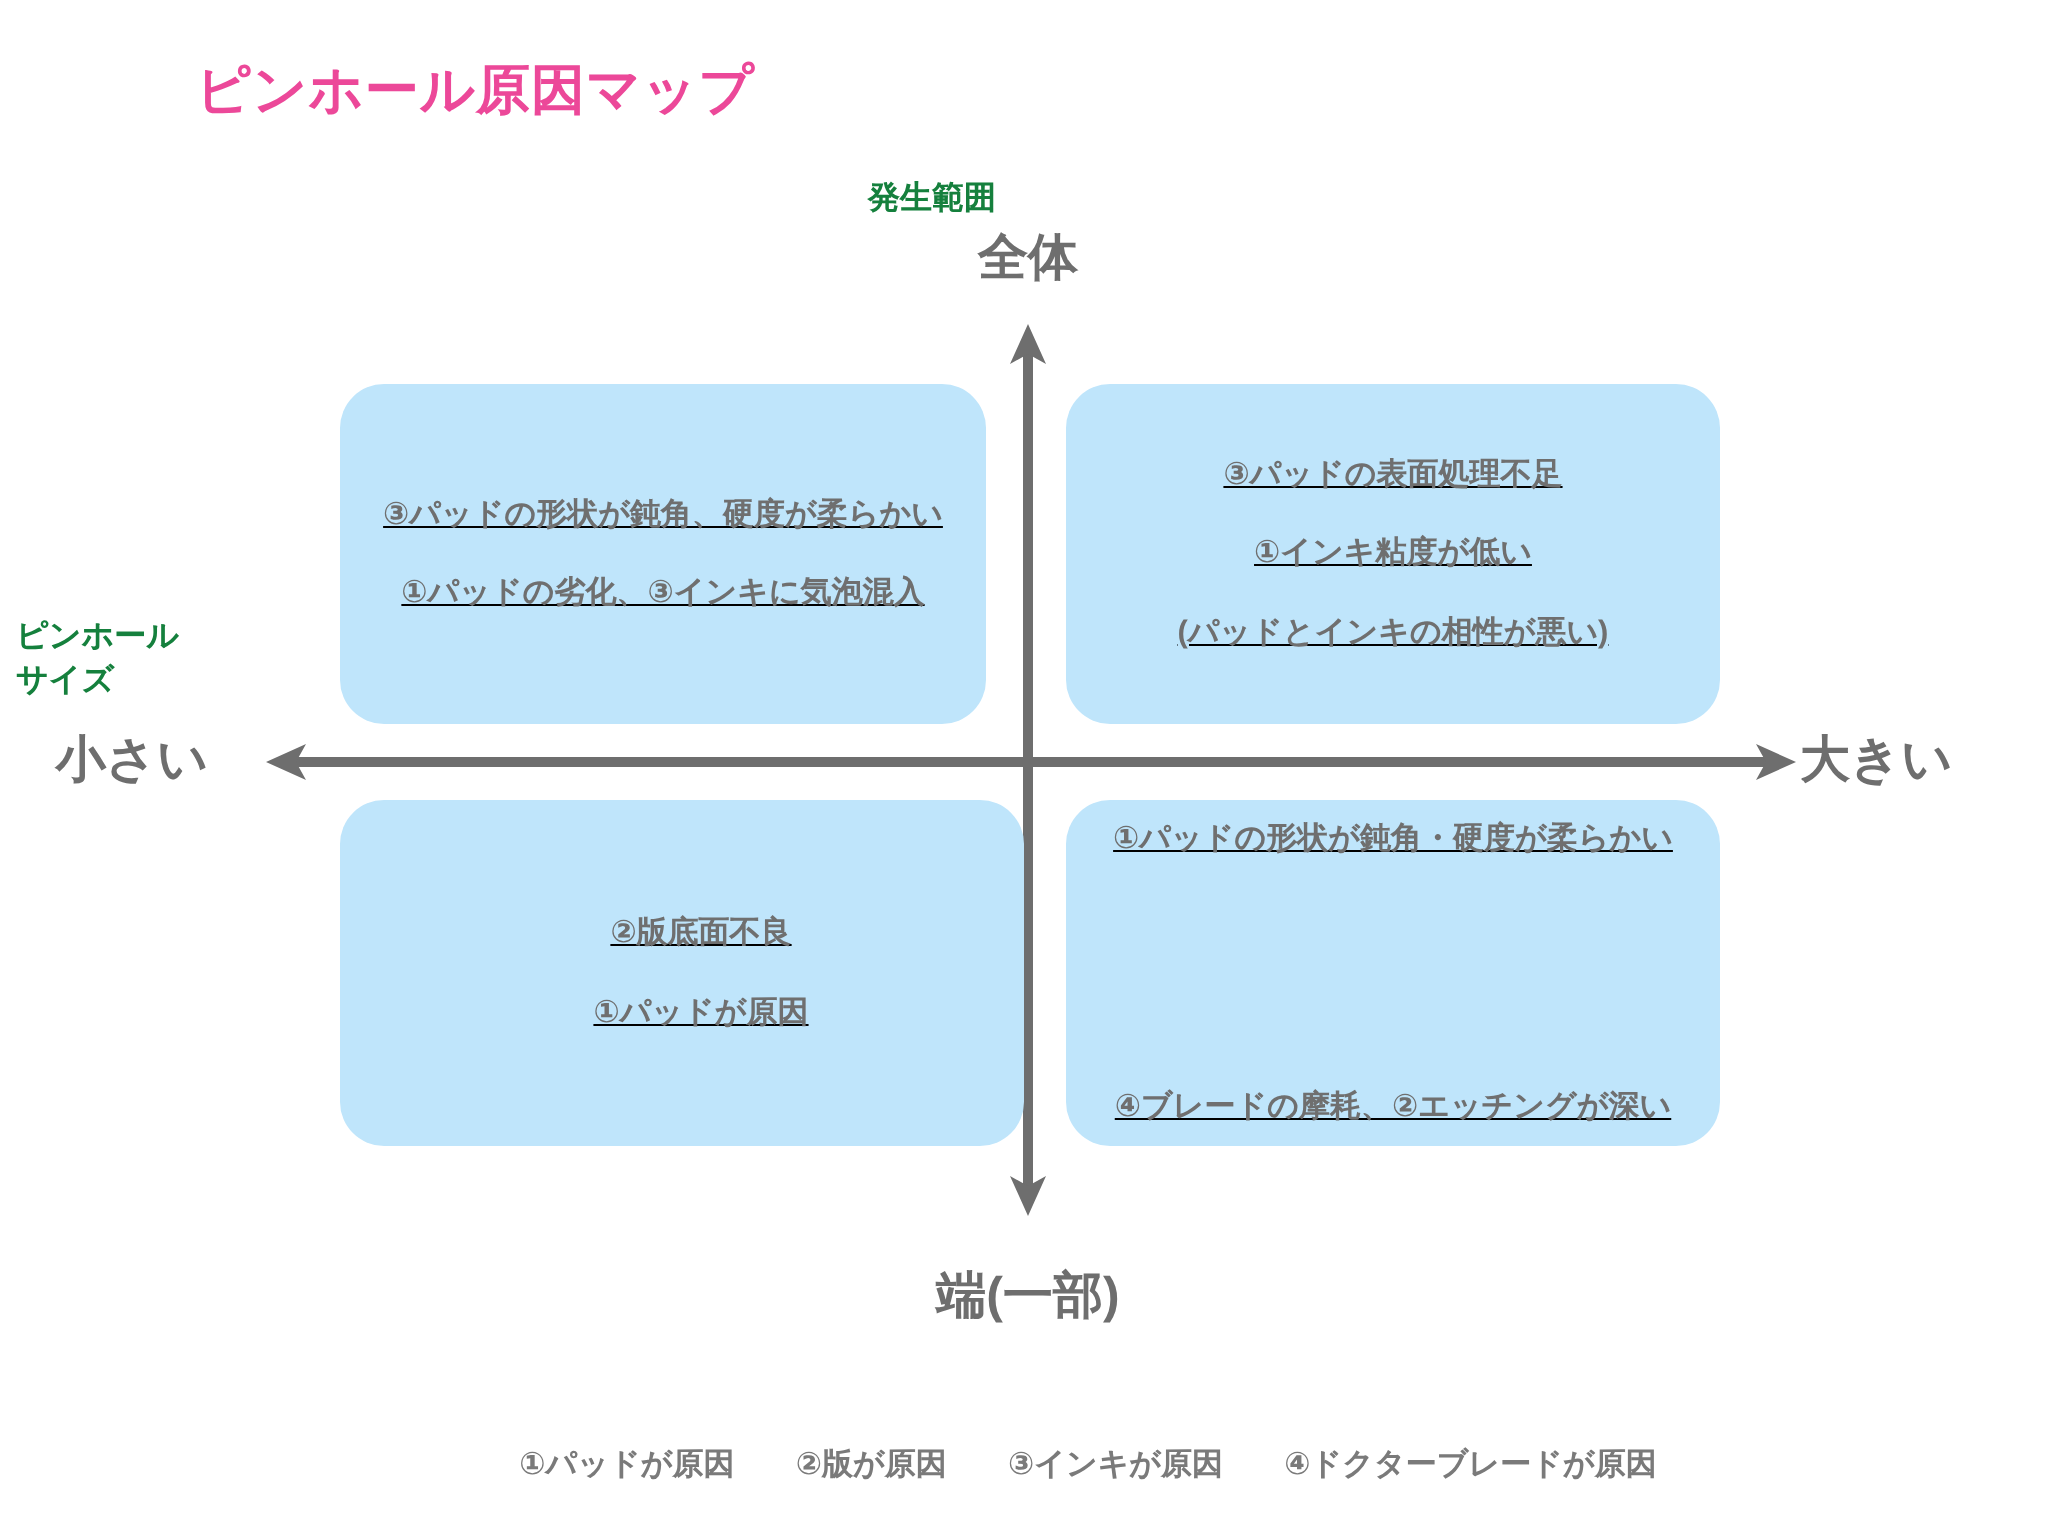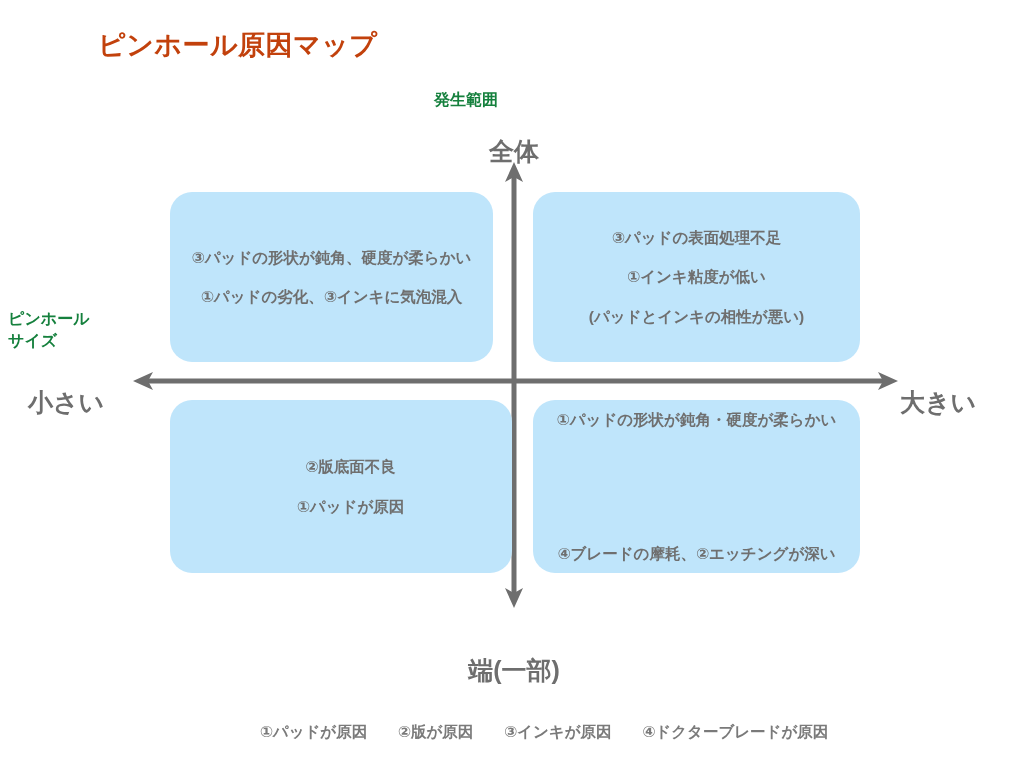--- a/index.html
+++ b/index.html
@@ -21,21 +21,21 @@
     height: 768px;
   }
 
   
   #title {
     position: absolute;
     left: 98px;
     top: 27px;
     font-size: 27px;
     font-weight: bold;
-    color: #c2410c;
+    color: #ec4899;
     letter-spacing: 0.5px;
     white-space: nowrap;
   }
 
   
   .axis-caption {
     position: absolute;
     font-size: 16px;
     font-weight: bold;
     color: #15803d;
@@ -43,21 +43,20 @@
     line-height: 1.35;
     white-space: nowrap;
   }
   .axis-pole {
     position: absolute;
     font-size: 25px;
     font-weight: bold;
     color: #6e6e6e;
     text-align: center;
     white-space: nowrap;
-    margin-top: 23px;
   }
 
   #cap-top {
     left: 434px;
     top: 89px;
     width: 160px;
   }
   #pole-top {
     left: 434px;
     top: 112px;
@@ -96,20 +95,21 @@
 
   
   .quadrant {
     position: absolute;
     background: #bfe5fb;
     border-radius: 22px;
     display: flex;
     flex-direction: column;
     align-items: center;
     justify-content: center;
+    text-decoration: underline;
   }
   .qline {
     font-size: 15.5px;
     font-weight: bold;
     color: #6f6f6f;
     white-space: nowrap;
     line-height: 1;
     margin: 12px 0;
     text-align: center;
   }

